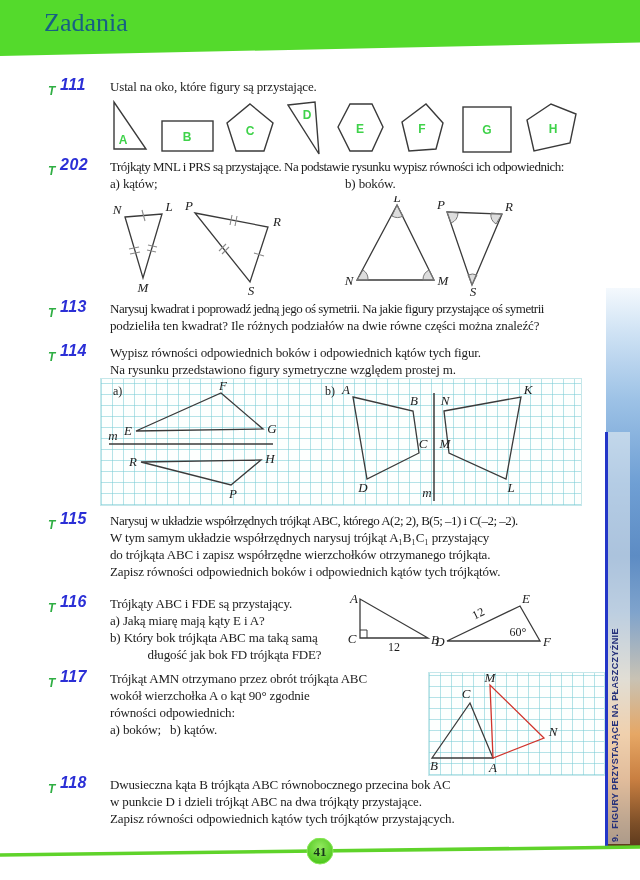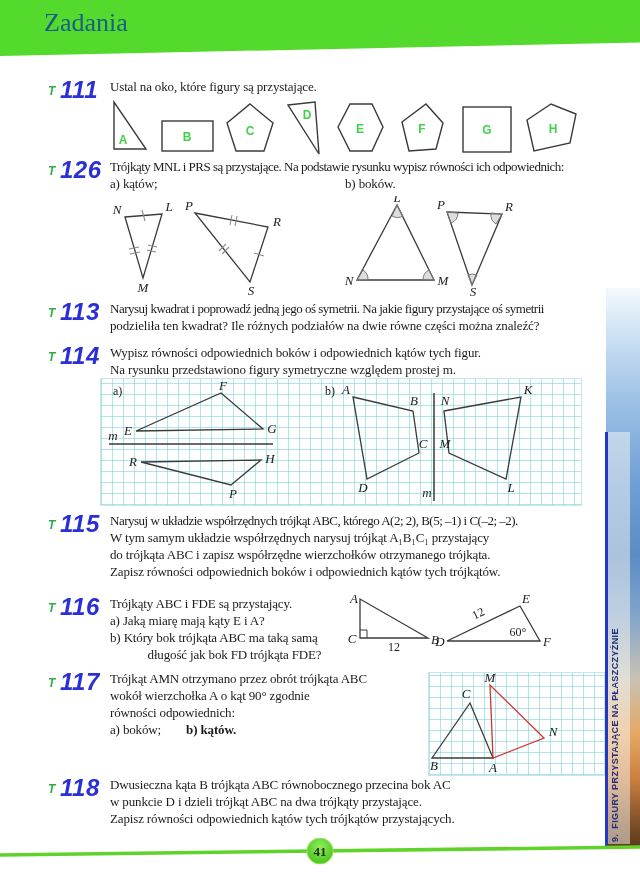--- a/index.html
+++ b/index.html
@@ -18,27 +18,27 @@
   .side-title{position:absolute;left:610px;top:842px;width:392px;height:16px;
               transform:rotate(-90deg);transform-origin:left top;
               font-family:"Liberation Sans",sans-serif;font-weight:bold;font-size:9px;
               color:#24307a;letter-spacing:.4px;white-space:nowrap;}
   .side-title .chap{margin-right:5px;}
   
   .ex{position:absolute;left:0;width:640px;}
   .t-tag{position:absolute;left:48px;top:6px;font-family:"Liberation Sans",sans-serif;
          font-weight:bold;font-style:italic;font-size:12px;color:#2fae43;}
   .t-num{position:absolute;left:60px;top:-2px;font-family:"Liberation Sans",sans-serif;
-         font-weight:800;font-style:italic;font-size:24px;color:#2b2fd6;letter-spacing:.5px;}
+         font-weight:800;font-style:italic;font-size:16px;color:#2b2fd6;letter-spacing:.5px;}
   .body{position:absolute;left:110px;top:0;width:500px;font-size:13px;line-height:17px;
         letter-spacing:-0.15px;}
   .line{white-space:nowrap;position:relative;}
   .tight{letter-spacing:-0.5px;}
   .col-b{position:absolute;left:235px;top:0;}
-  .gap-b{margin-left:22px;font-weight:bold;}
+  .gap-b{margin-left:6px;}
   .indent{padding-left:14px;text-align:center;}
   
   .gridpanel{position:absolute;background-color:#fdfffe;border:1px solid #c6e7ea;
      background-image:
        repeating-linear-gradient(0deg, rgba(121,204,213,.55) 0 1px, transparent 1px 11px),
        repeating-linear-gradient(90deg, rgba(121,204,213,.55) 0 1px, transparent 1px 11px);}
   svg{display:block;}
   .figlabel{font-family:"Liberation Serif",serif;font-style:italic;font-size:13px;fill:#1c1c1c;}
   .fignum{font-family:"Liberation Serif",serif;font-size:12px;fill:#1c1c1c;}
   .green-letter{font-family:"Liberation Sans",sans-serif;font-weight:bold;font-size:12px;fill:#3fd24a;}
@@ -86,21 +86,21 @@
       <text x="197" y="20">D</text>
       <text x="250" y="34">E</text>
       <text x="312" y="34">F</text>
       <text x="377" y="35">G</text>
       <text x="443" y="34">H</text>
     </g>
   </svg>
 
   <div class="ex" style="top:158px">
     <span class="t-tag">T</span>
-    <span class="t-num">126</span>
+    <span class="t-num">202</span>
     <div class="body">
       <div class="line tight">Trójkąty MNL i PRS są przystające. Na podstawie rysunku wypisz równości ich odpowiednich:</div>
       <div class="line">
         <span>a) kątów;</span>
         <span class="col-b">b) boków.</span>
       </div>
     </div>
   </div>
   <svg style="position:absolute;left:105px;top:196px" width="420" height="100" viewBox="0 0 420 100">
     <g stroke="#3a3a3a" stroke-width="1.3" fill="none">

